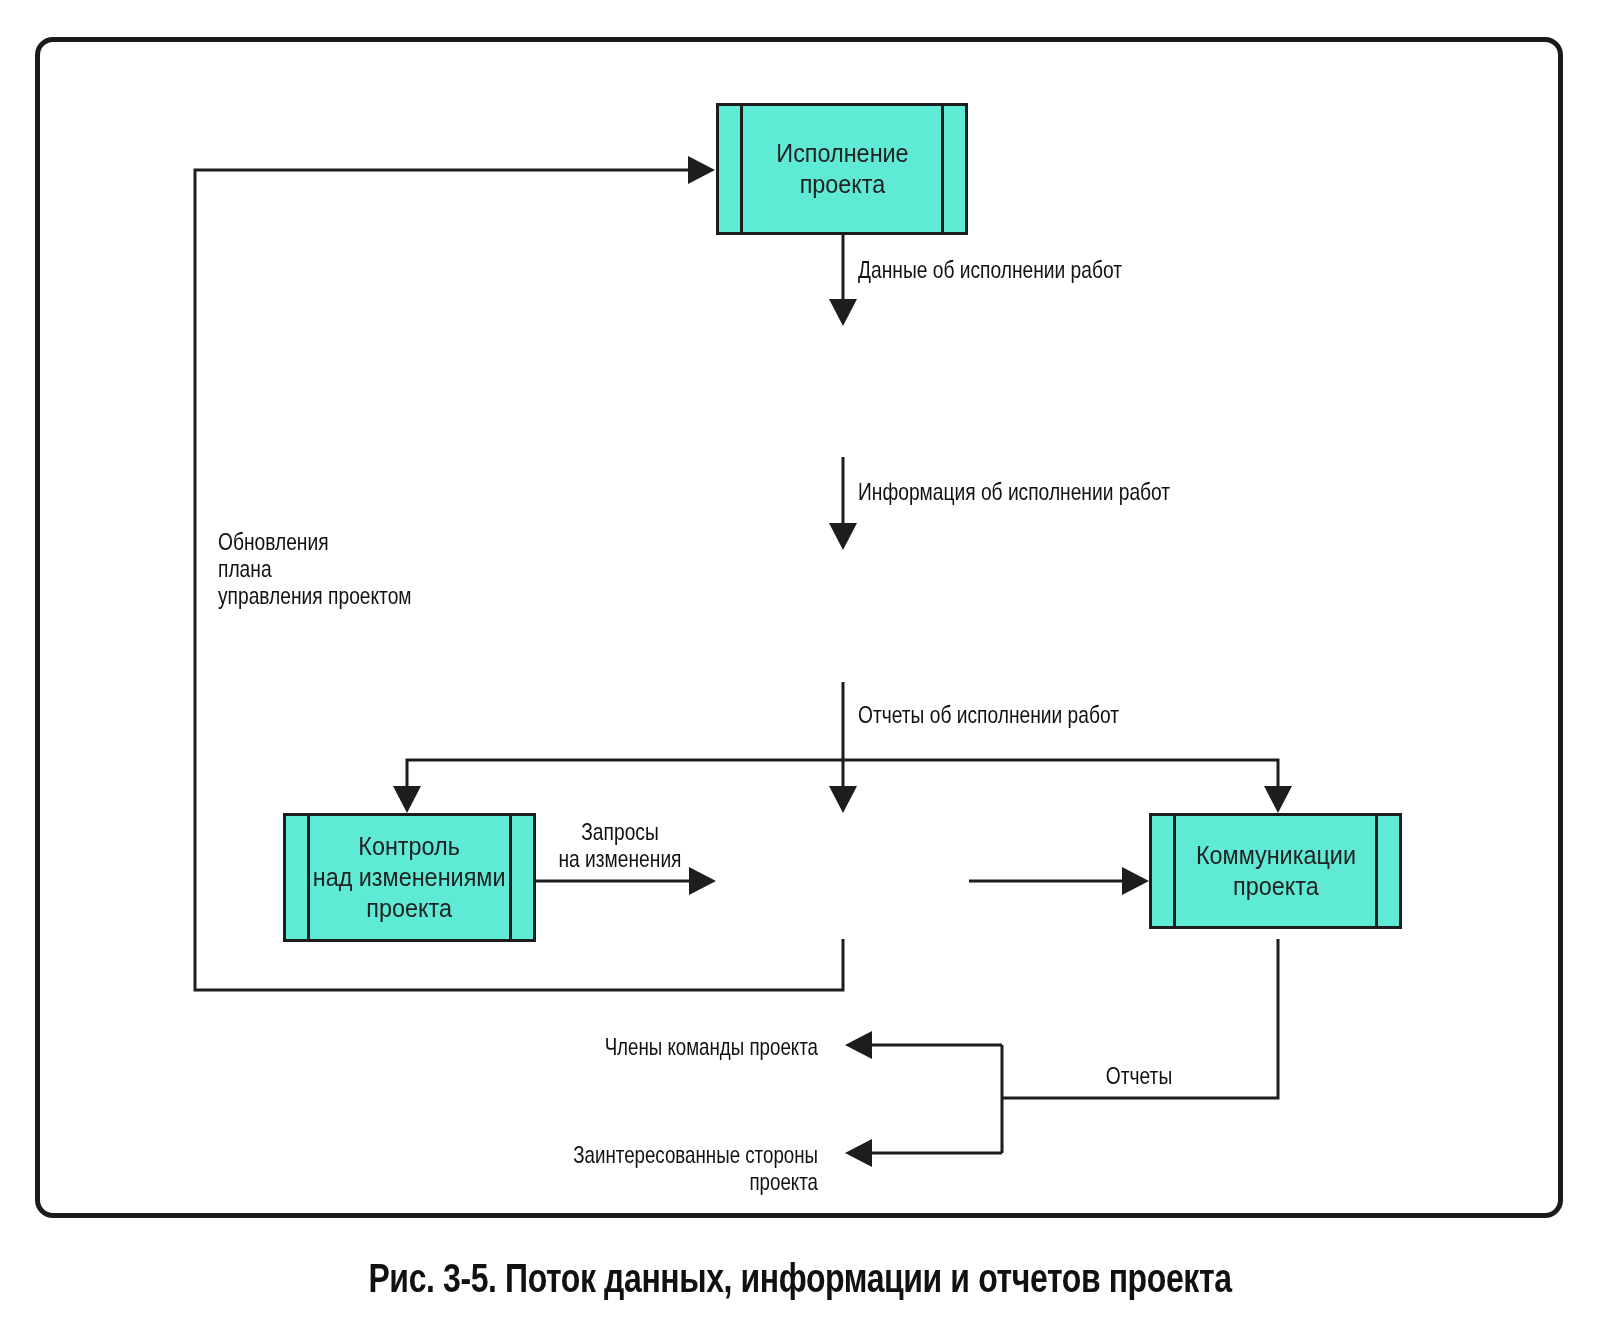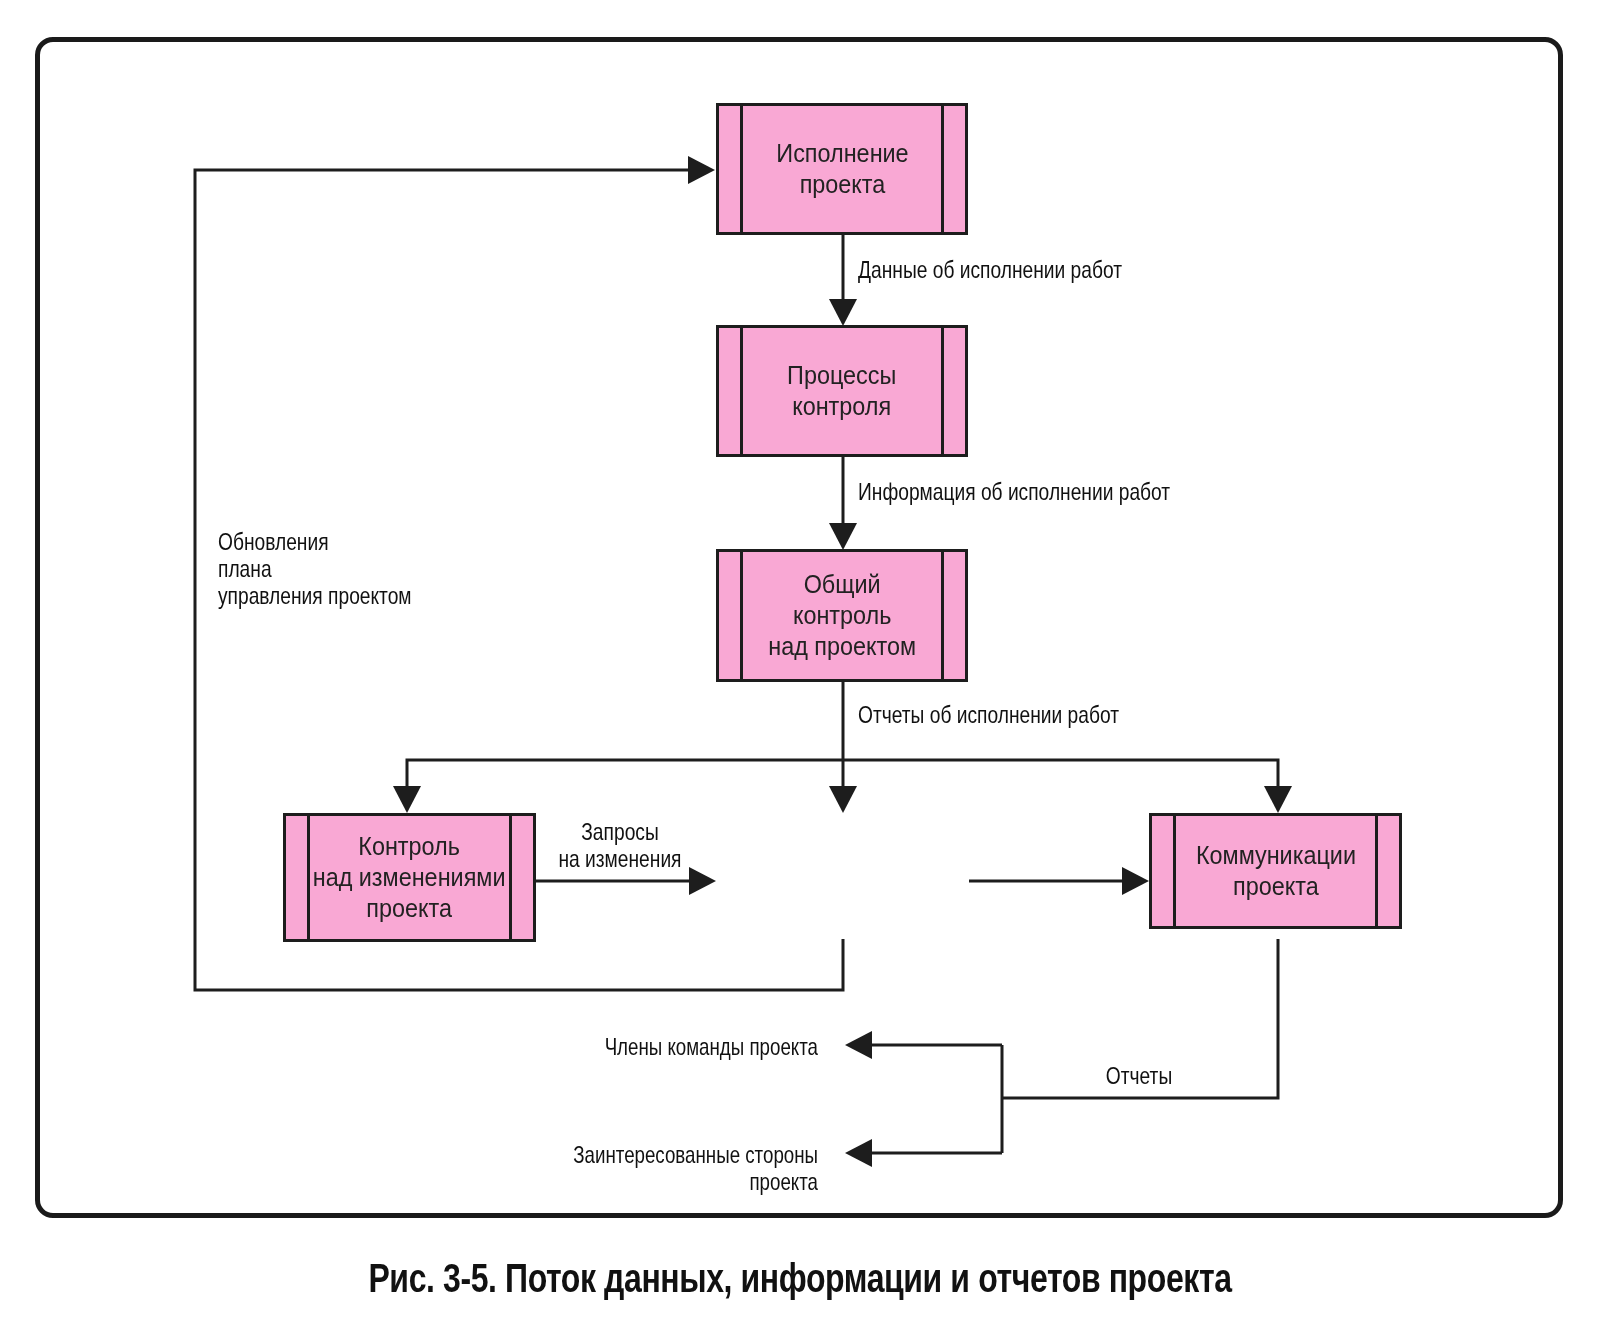--- a/index.html
+++ b/index.html
@@ -6,21 +6,21 @@
   .canvas{
     position:relative;width:1600px;height:1335px;background:#ffffff;overflow:hidden;
     font-family:"Liberation Sans",sans-serif;color:#1a1a1a;
   }
   .frame{
     position:absolute;left:35px;top:37px;width:1528px;height:1181px;
     border:5px solid #1a1a1a;border-radius:18px;box-sizing:border-box;background:#ffffff;
   }
   .wires{position:absolute;left:0;top:0;width:1600px;height:1335px;pointer-events:none;}
   .node{
-    position:absolute;box-sizing:border-box;background:#f9a8d4;border:3px solid #1d1d1d;
+    position:absolute;box-sizing:border-box;background:#5eead4;border:3px solid #1d1d1d;
     display:flex;align-items:center;justify-content:center;
   }
   .band{position:absolute;top:0;bottom:0;width:0;border-left:3px solid #1d1d1d;}
   .band.l{left:21px}
   .band.r{right:21px}
   .nlabel{
     display:block;font-size:26px;line-height:31px;text-align:center;
     white-space:pre-line;transform:scaleX(.9);transform-origin:50% 50%;color:#222;
   }
   .clabel{
@@ -68,34 +68,21 @@
     </g>
   </svg>
 
   <div class="node" style="left:716px;top:103px;width:252px;height:132px">
     <i class="band l"></i>
     <i class="band r"></i>
     <span class="nlabel">Исполнение
 проекта</span>
   </div>
 
-  <div class="node" style="left:716px;top:325px;width:252px;height:132px">
-    <i class="band l"></i>
-    <i class="band r"></i>
-    <span class="nlabel">Процессы
-контроля</span>
-  </div>
 
-  <div class="node" style="left:716px;top:549px;width:252px;height:133px">
-    <i class="band l"></i>
-    <i class="band r"></i>
-    <span class="nlabel">Общий
-контроль
-над проектом</span>
-  </div>
 
   <div class="node" style="left:283px;top:813px;width:253px;height:129px">
     <i class="band l"></i>
     <i class="band r"></i>
     <span class="nlabel">Контроль
 над изменениями
 проекта</span>
   </div>
 
 

